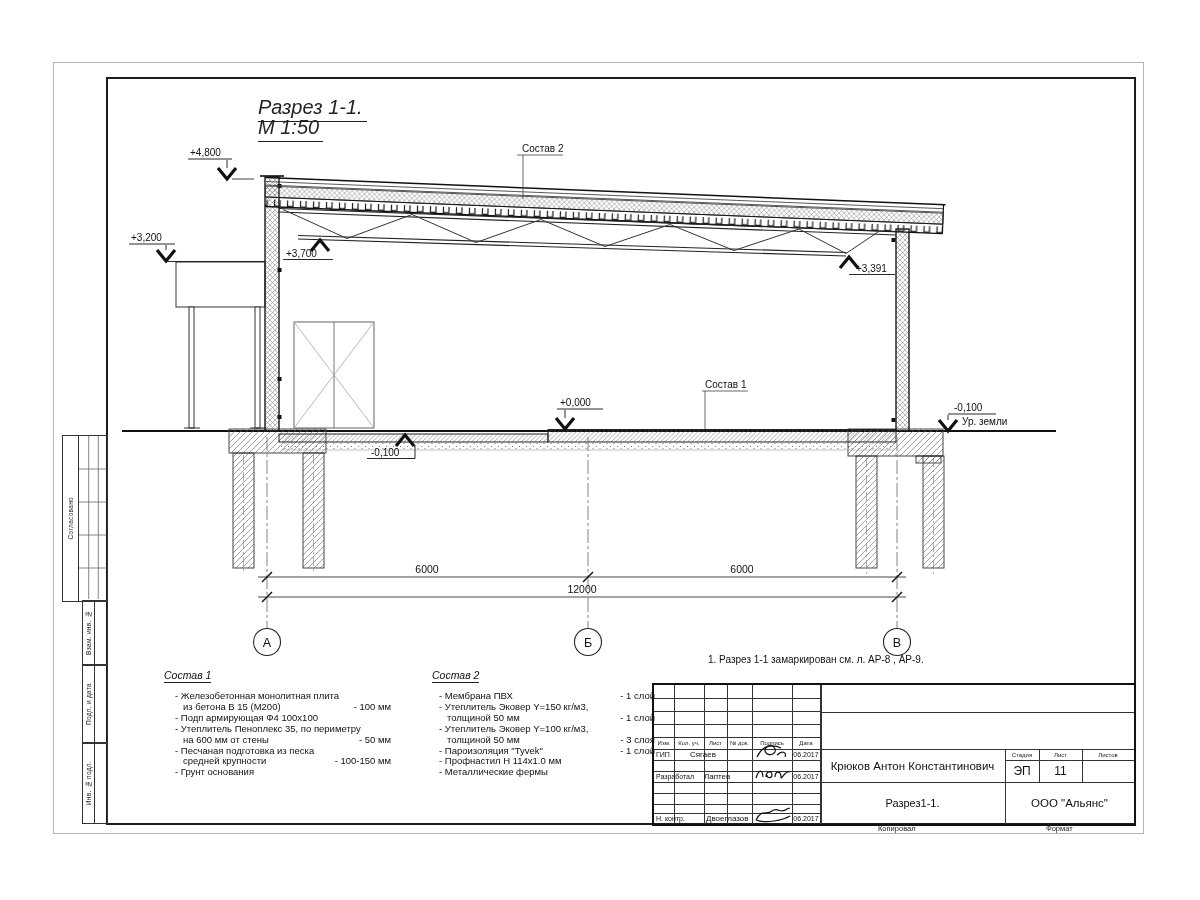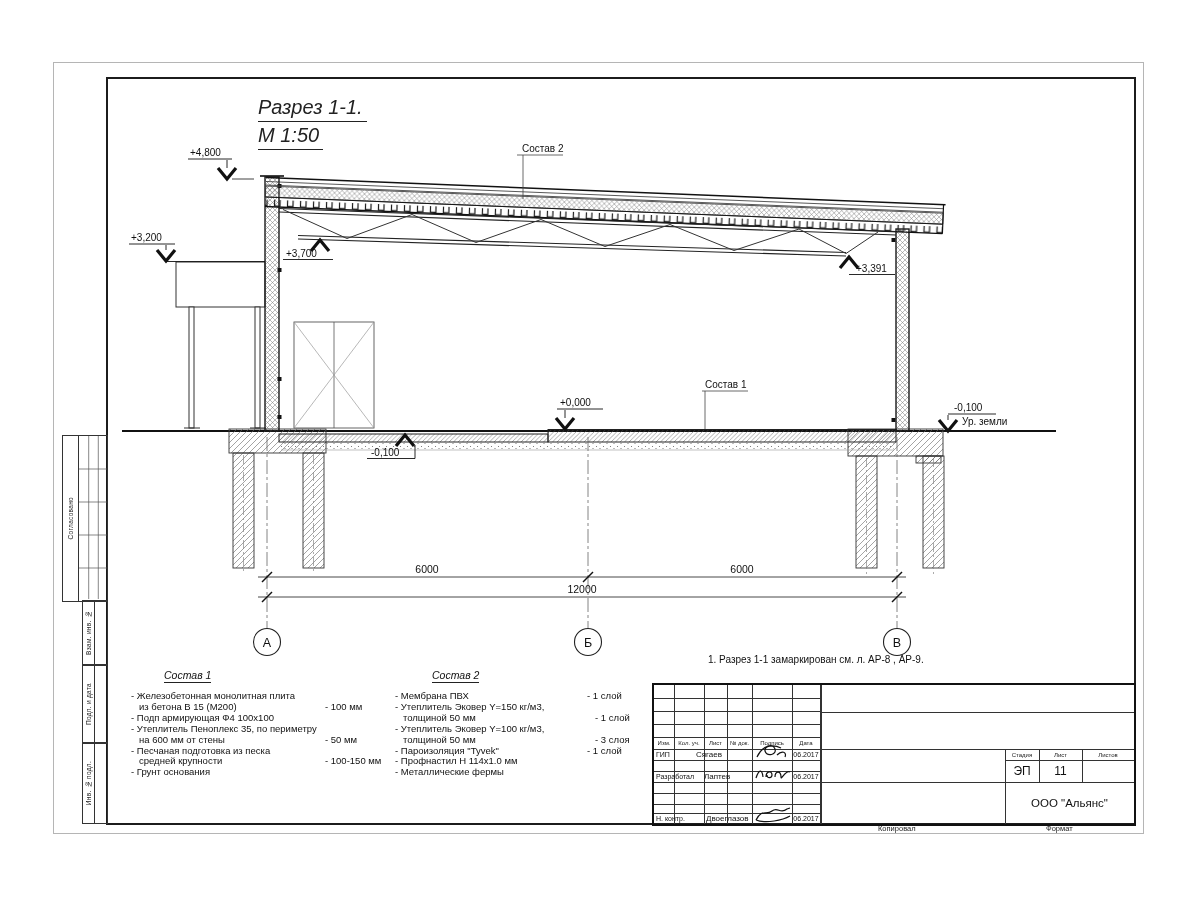--- a/index.html
+++ b/index.html
@@ -8,29 +8,29 @@
   .abs{position:absolute;}
   
   #sheet-outer{left:53px;top:62px;width:1089px;height:770px;border:1px solid #b5b5b5;}
   #frame{left:106px;top:77px;width:1026px;height:744px;border:2px solid #1c1c1c;}
   
   #dwg{left:0;top:0;width:1200px;height:900px;}
   
   .h-title{font-style:italic;font-size:20px;color:#222;border-bottom:1.6px solid #222;
     padding:0 4px 2px 0;display:inline-block;}
   #title1{left:258px;top:96px;}
-  #title2{left:258px;top:116px;margin-top:8px;}
+  #title2{left:258px;top:116px;}
   
   .s-head{font-style:italic;font-size:10.5px;border-bottom:1px solid #222;padding-bottom:1px;}
   #s1head{left:164px;top:669px;}
   #s2head{left:432px;top:669px;}
   .slist{font-size:9.5px;line-height:10.9px;white-space:nowrap;}
   #s1list{left:131px;top:691px;width:260px;}
   #s2list{left:395px;top:691px;width:260px;}
-  .srow{display:flex;}
+  .srow{display:flex;margin-left:44px;}
   #s1list .st{width:186px;}
   #s2list .st{width:192px;}
   .srow.cont .st{padding-left:8px;}
   .sv{white-space:nowrap;}
   #note{left:708px;top:654px;font-size:10px;}
   
   .strip{border:1px solid #333;display:flex;}
   .strip .lab{border-right:1px solid #333;display:flex;align-items:center;justify-content:center;}
   .vtext{writing-mode:vertical-rl;transform:rotate(180deg);font-size:6.5px;color:#222;letter-spacing:.3px;}
   #sogl{left:62px;top:435px;width:44px;height:165px;}
@@ -355,46 +355,48 @@
     <div class="tb-line" style="left:166px;top:27px;width:314px;height:1px"></div>
 
     <div class="tb-cell lbl6" style="left:0;top:52px;width:20px;height:12px">Изм.</div>
     <div class="tb-cell lbl6" style="left:20px;top:52px;width:30px;height:12px">Кол. уч.</div>
     <div class="tb-cell lbl6" style="left:50px;top:52px;width:23px;height:12px">Лист</div>
     <div class="tb-cell lbl6" style="left:73px;top:52px;width:25px;height:12px">№ док.</div>
     <div class="tb-cell lbl6" style="left:98px;top:52px;width:40px;height:12px">Подпись</div>
     <div class="tb-cell lbl6" style="left:138px;top:52px;width:28px;height:12px">Дата</div>
 
     <div class="tb-cell val7" style="left:0;top:64px;width:50px;height:11px;justify-content:flex-start;padding-left:2px">ГИП</div>
-    <div class="tb-cell val8" style="left:40px;top:64px;width:48px;height:11px;justify-content:flex-start;padding-left:2px">Сягаев</div>
+    <div class="tb-cell val8" style="left:34px;top:64px;width:48px;height:11px;justify-content:flex-start;padding-left:2px">Сягаев</div>
     <div class="tb-cell val7" style="left:138px;top:64px;width:28px;height:11px">06.2017</div>
 
     <div class="tb-cell val7" style="left:0;top:86px;width:50px;height:11px;justify-content:flex-start;padding-left:2px">Разработал</div>
     <div class="tb-cell val8" style="left:50px;top:86px;width:48px;height:11px;justify-content:flex-start;padding-left:0">Лаптев</div>
     <div class="tb-cell val7" style="left:138px;top:86px;width:28px;height:11px">06.2017</div>
 
     <div class="tb-cell val7" style="left:0;top:128px;width:50px;height:11px;justify-content:flex-start;padding-left:2px">Н. контр.</div>
     <div class="tb-cell val8" style="left:50px;top:128px;width:48px;height:11px;justify-content:flex-start;padding-left:2px">Двоеглазов</div>
     <div class="tb-cell val7" style="left:138px;top:128px;width:28px;height:11px">06.2017</div>
 
     <svg class="tb-cell" style="left:99px;top:56px;width:39px;height:20px">
       <path d="M4,16 C10,4 20,2 22,8 C24,14 14,16 12,10 C11,5 20,3 28,7 M24,14 C29,9 34,11 32,16" fill="none" stroke="#111" stroke-width="1.2"></path>
     </svg>
     <svg class="tb-cell" style="left:99px;top:79px;width:39px;height:20px">
       <path d="M3,14 C6,5 9,5 10,13 M13,13 C13,7 19,6 19,11 C19,14 14,15 14,11 M22,13 C22,7 28,6 28,13 C28,17 33,5 37,8" fill="none" stroke="#111" stroke-width="1.2"></path>
     </svg>
     <svg class="tb-cell" style="left:99px;top:120px;width:39px;height:20px">
       <path d="M3,15 C9,3 13,11 19,6 C25,1 27,10 34,4 L37,3 M3,15 C13,19 30,15 37,11" fill="none" stroke="#111" stroke-width="1.2"></path>
     </svg>
 
+    <div class="tb-cell" id="tb-author" style="left:166px;top:64px;width:185px;height:33px">Крюков Антон Константинович</div>
     <div class="tb-cell lbl6" style="left:351px;top:64px;width:34px;height:11px">Стадия</div>
     <div class="tb-cell lbl6" style="left:385px;top:64px;width:43px;height:11px">Лист</div>
     <div class="tb-cell lbl6" style="left:428px;top:64px;width:52px;height:11px">Листов</div>
     <div class="tb-cell" id="tb-stage" style="left:351px;top:75px;width:34px;height:22px">ЭП</div>
     <div class="tb-cell" id="tb-sheetn" style="left:385px;top:75px;width:43px;height:22px">11</div>
     <div class="tb-cell" style="left:428px;top:75px;width:52px;height:22px"></div>
+    <div class="tb-cell" id="tb-dwg" style="left:166px;top:97px;width:185px;height:42px">Разрез1-1.</div>
     <div class="tb-cell" id="tb-comp" style="left:351px;top:97px;width:129px;height:42px">ООО "Альянс"</div>
   </div>
 
   <div class="abs footlbl" id="kopir">Копировал</div>
   <div class="abs footlbl" id="format">Формат</div>
 
 </div>
 
 </body></html>

